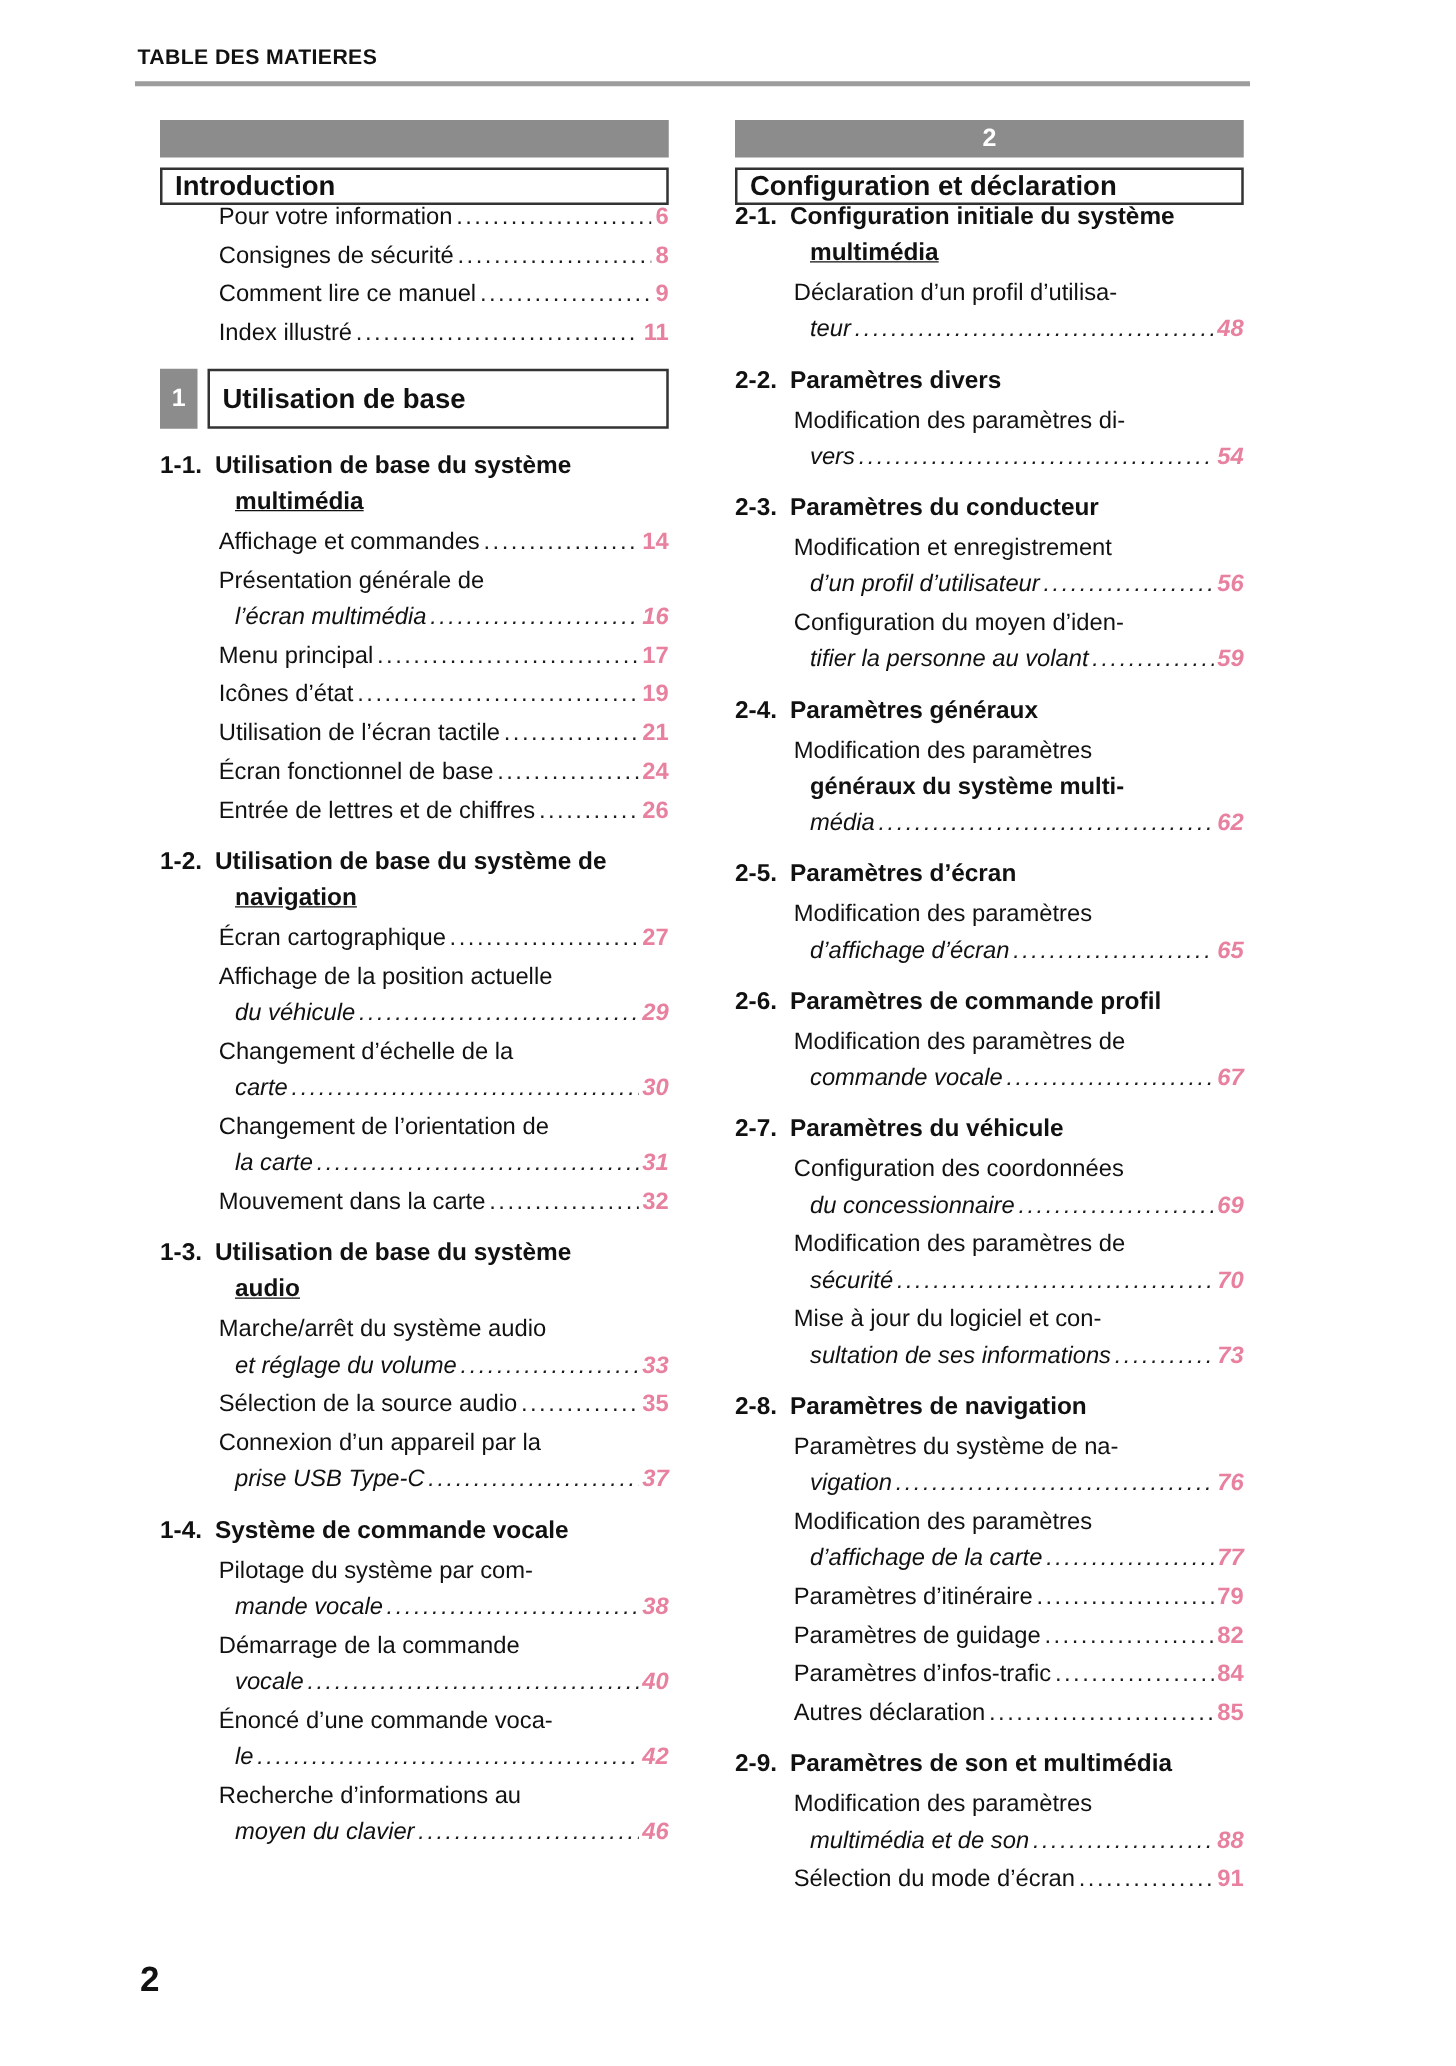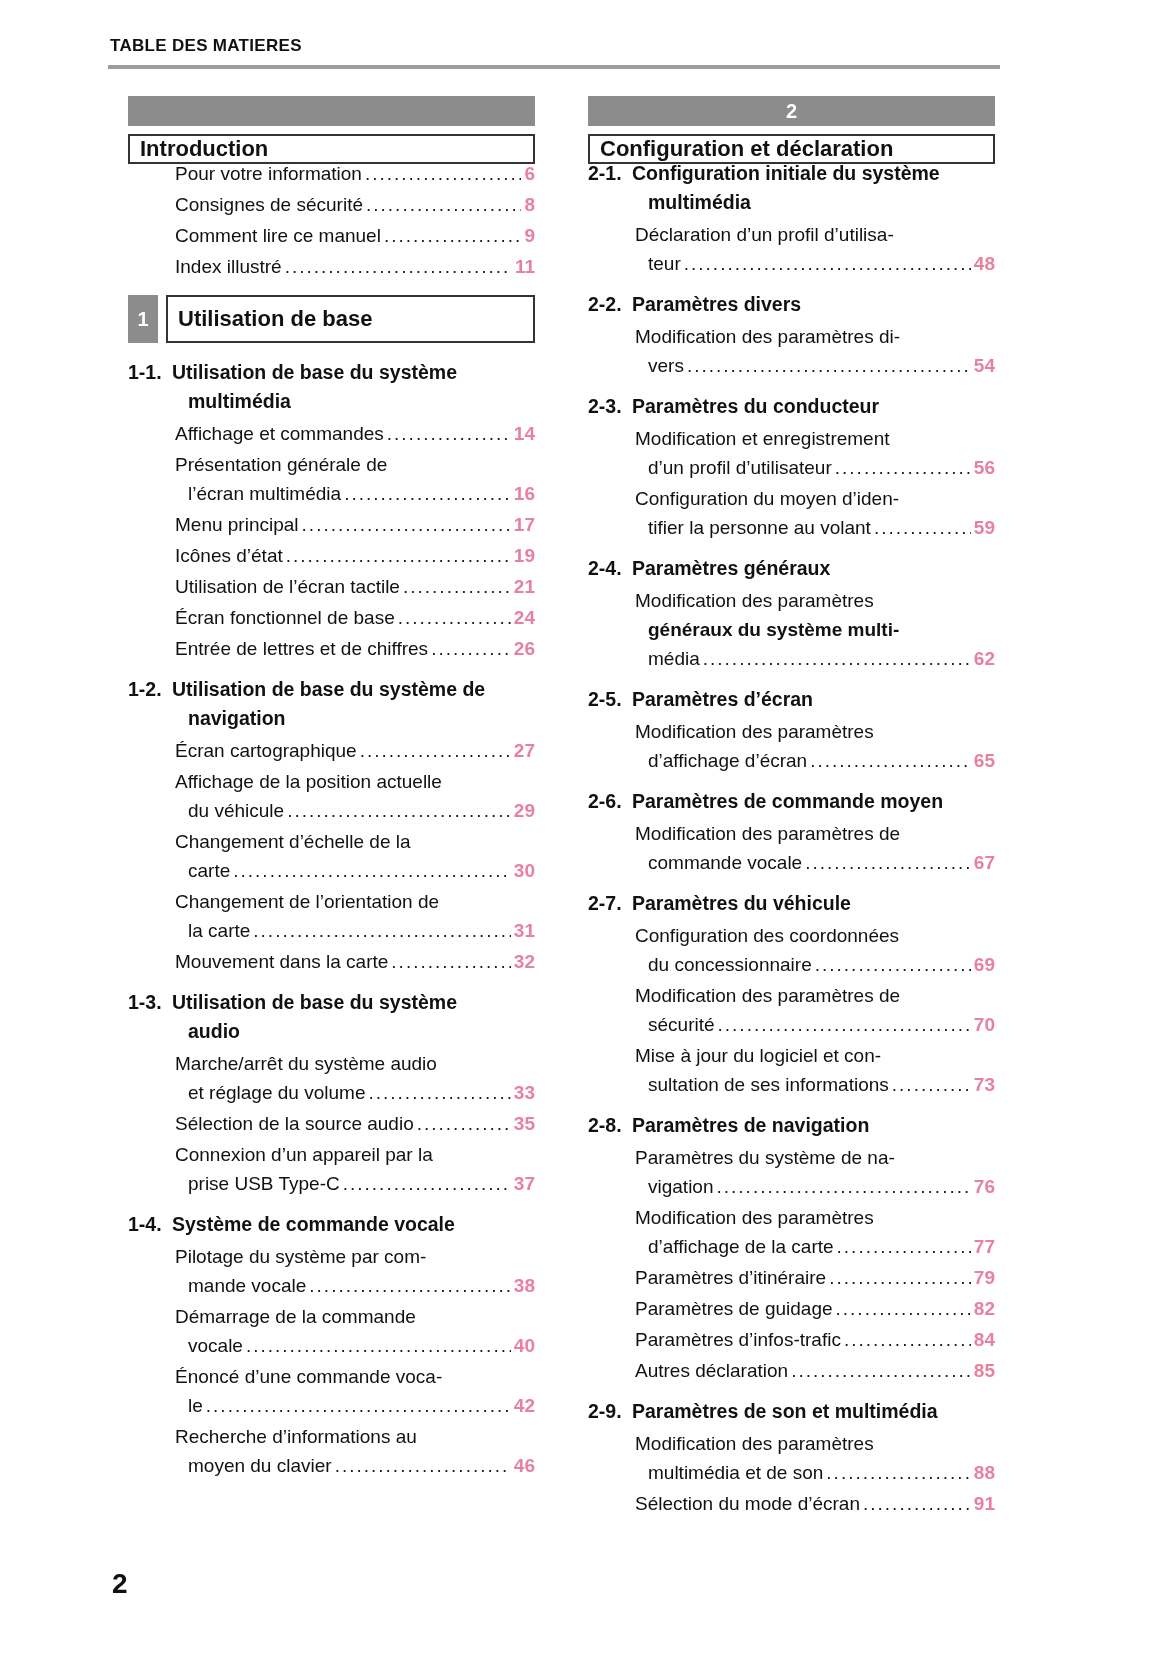--- a/index.html
+++ b/index.html
@@ -80,32 +80,32 @@
   
   .sub{
     margin:12px 0 3px 0;
     font-size:19.5px;
     font-weight:bold;
     line-height:29px;
   }
   .sub-row{display:flex;}
   .sub-num{flex:0 0 44px;}
   .sub-text{white-space:nowrap;}
-  .sub-cont{margin-left:60px;white-space:nowrap;}
+  .sub-cont{margin-left:60px;white-space:nowrap;text-decoration:underline;}
 
   
   .entry{
     margin:0 0 2px 47px;
     font-size:19px;
     line-height:29px;
   }
   .eline{white-space:nowrap;}
   .eline.cont{margin-left:13px;font-weight:bold;}
   .last{display:flex;align-items:flex-start;}
-  .last.cont{margin-left:13px;}
+  .last.cont{margin-left:13px;font-style:italic;}
   .etext{white-space:nowrap;flex:0 0 auto;}
   .leader{
     flex:1 1 0;
     overflow:hidden;
     white-space:nowrap;
     margin:0 3px 0 3px;
     letter-spacing:2px;
     color:#1a1a1a;
   }
   .leader::after{
@@ -427,21 +427,21 @@
           <div class="eline">Modification des paramètres</div>
           <div class="last cont">
             <span class="etext">d’affichage d’écran</span>
             <span class="leader"></span>
             <span class="pagenum">65</span>
           </div>
         </div>
         <div class="sub">
           <div class="sub-row">
             <span class="sub-num">2-6.</span>
-            <span class="sub-text">Paramètres de commande moyen</span>
+            <span class="sub-text">Paramètres de commande profil</span>
           </div>
         </div>
         <div class="entry">
           <div class="eline">Modification des paramètres de</div>
           <div class="last cont">
             <span class="etext">commande vocale</span>
             <span class="leader"></span>
             <span class="pagenum">67</span>
           </div>
         </div>

